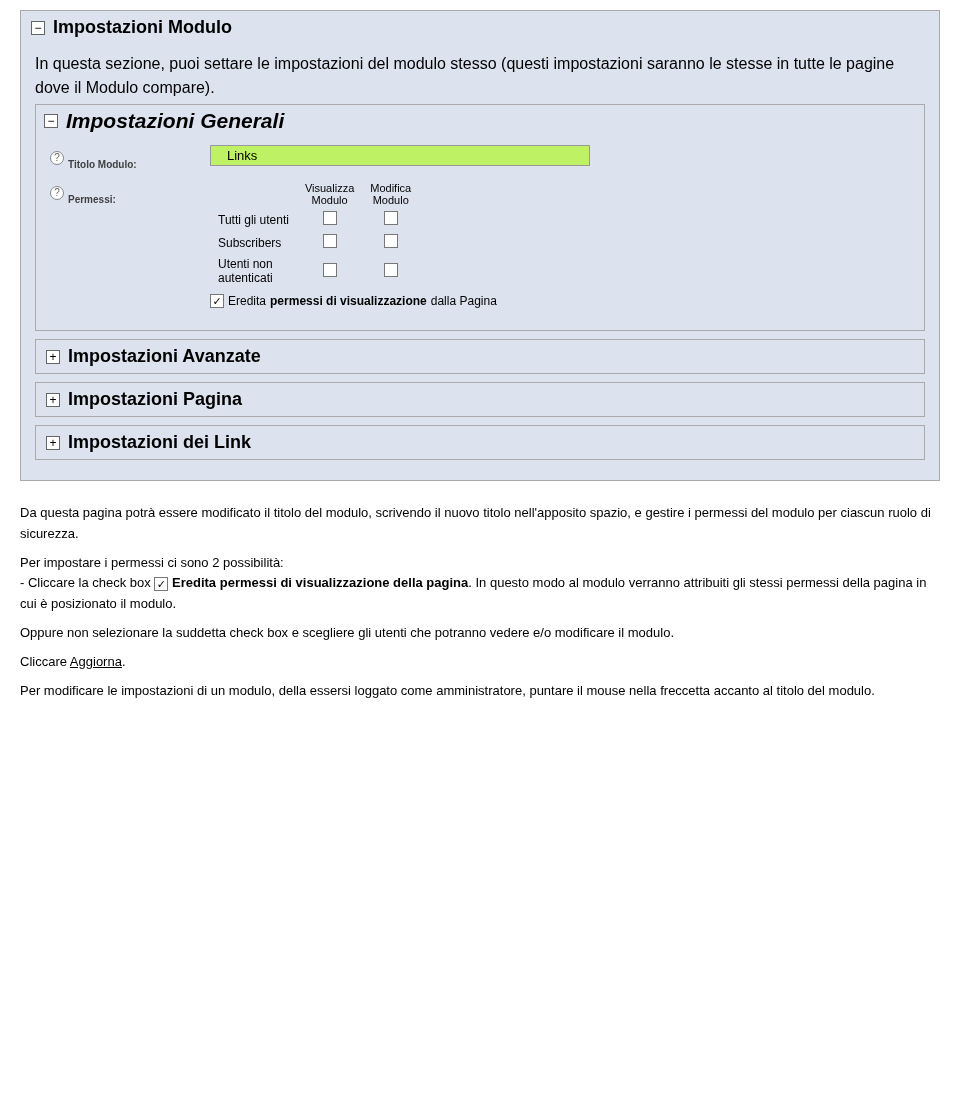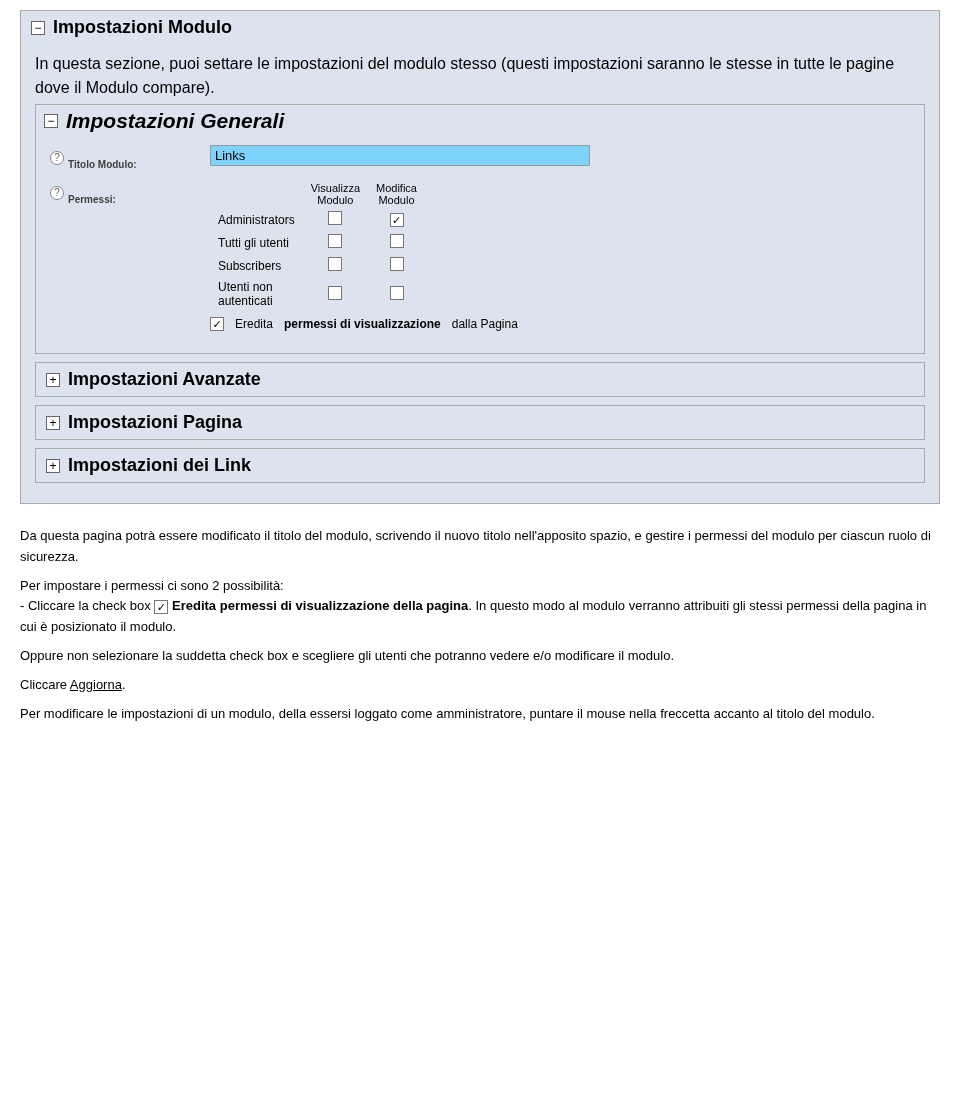--- a/index.html
+++ b/index.html
@@ -106,23 +106,23 @@
       font-size: 10px;
       margin-top: 14px;
     }
     .form-field {
       flex: 1;
     }
     
     .text-input {
       width: 380px;
       border: 1px solid #999;
-      padding: 2px 4px;
+      padding: 2px 16px;
       font-size: 13px;
-      background: #7dd3fc;
+      background: #bef264;
     }
     
     .permissions-table {
       border-collapse: collapse;
       font-size: 12px;
     }
     .permissions-table th {
       font-size: 11px;
       font-weight: normal;
       text-align: center;
@@ -152,21 +152,21 @@
     .perm-checked::after {
       content: '✓';
       font-size: 11px;
       color: #000;
     }
     .eredita-row {
       margin-top: 6px;
       font-size: 12px;
       display: flex;
       align-items: center;
-      gap: 11px;
+      gap: 4px;
     }
     .eredita-checkbox {
       display: inline-block;
       width: 14px;
       height: 14px;
       border: 1px solid #777;
       background: #fff;
       text-align: center;
       line-height: 13px;
       font-size: 11px;
@@ -266,25 +266,20 @@
               <table class="permissions-table">
                 <thead>
                   <tr>
                     <th></th>
                     <th>Visualizza<br>Modulo</th>
                     <th>Modifica<br>Modulo</th>
                   </tr>
                 </thead>
                 <tbody id="perm-tbody">
 
-                <tr>
-                      <td class="perm-row-label">Administrators</td>
-                      <td style="text-align: center;"><span class="perm-checkbox"></span></td>
-                      <td style="text-align: center;"><span class="perm-checkbox perm-checked"></span></td>
-                    </tr>
                     <tr>
                       <td class="perm-row-label">Tutti gli utenti</td>
                       <td style="text-align: center;"><span class="perm-checkbox"></span></td>
                       <td style="text-align: center;"><span class="perm-checkbox"></span></td>
                     </tr>
                     <tr>
                       <td class="perm-row-label">Subscribers</td>
                       <td style="text-align: center;"><span class="perm-checkbox"></span></td>
                       <td style="text-align: center;"><span class="perm-checkbox"></span></td>
                     </tr>

